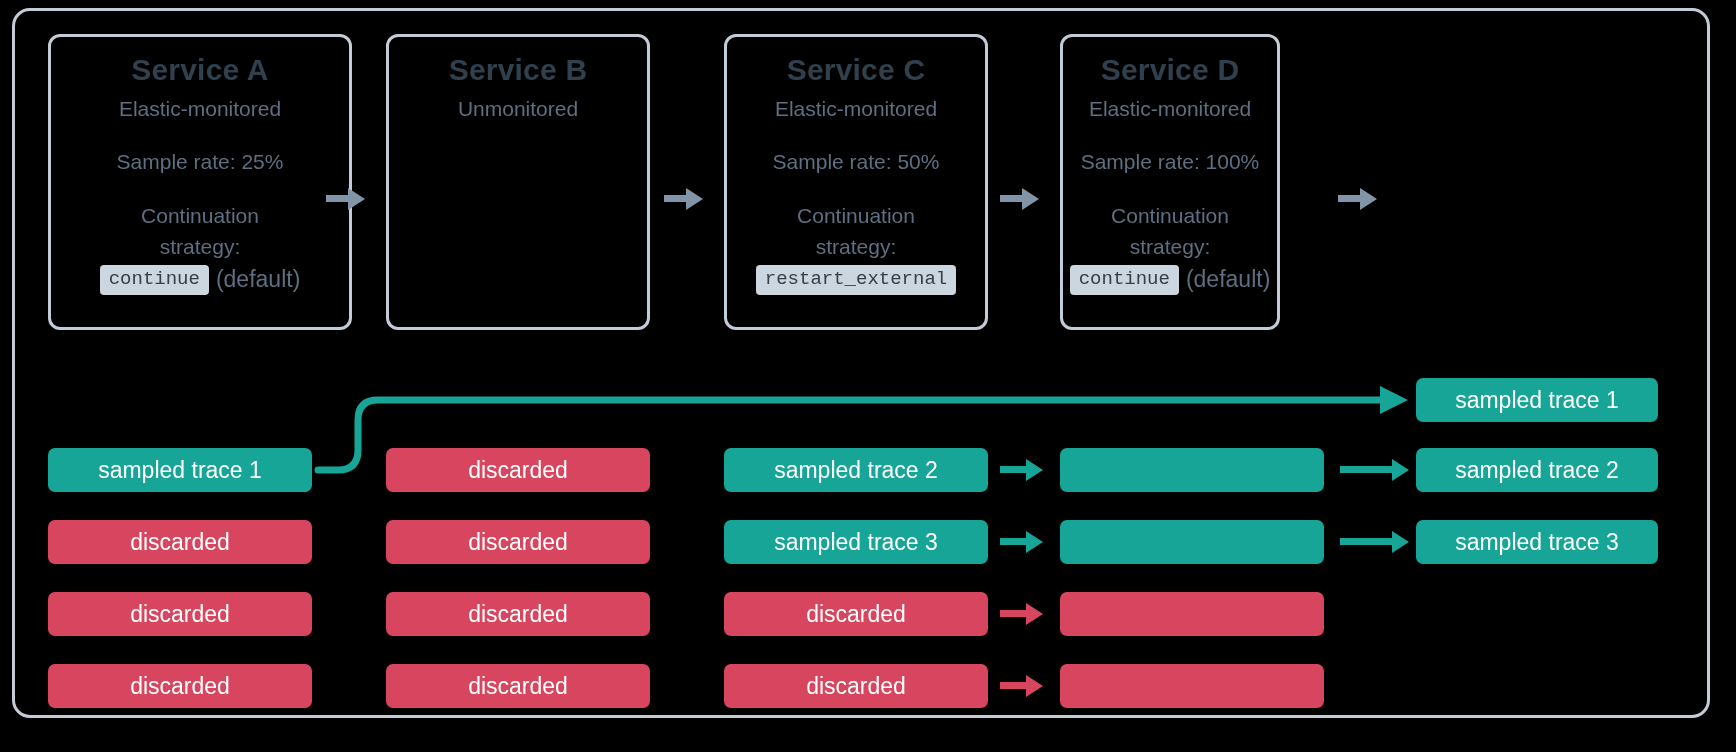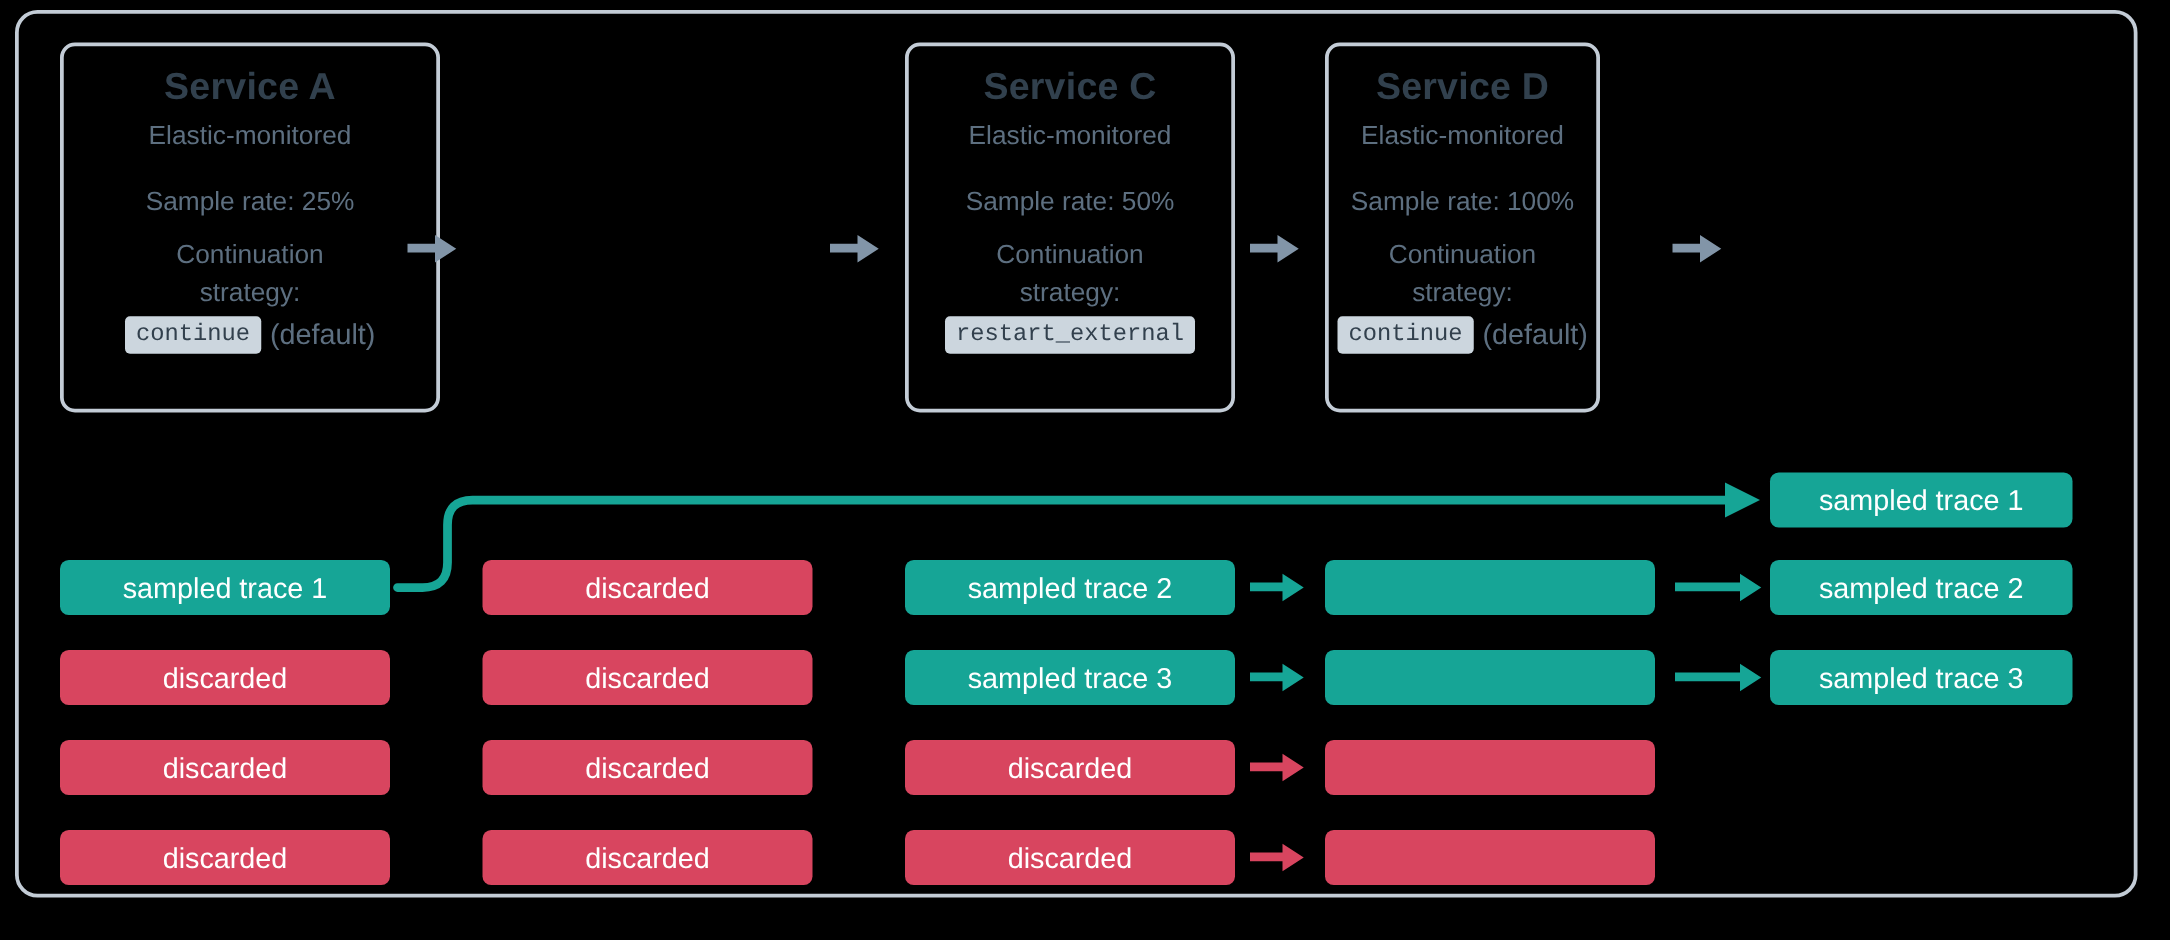--- a/index.html
+++ b/index.html
@@ -26,21 +26,21 @@
     padding-top:14px;
   }
   .svc .title{
     font-size:30px;font-weight:bold;color:#31404d;letter-spacing:.2px;
     line-height:1.25;margin:0 0 6px 0;
   }
   .svc .sub{
     font-size:21px;color:#5d6f80;line-height:1.3;margin:0 0 26px 0;
   }
   .svc .rate{
-    font-size:21px;color:#5d6f80;line-height:1.3;margin:0 0 16px 0;
+    font-size:21px;color:#5d6f80;line-height:1.3;margin:0 0 28px 0;
   }
   .svc .strat-label{
     font-size:21px;color:#5d6f80;line-height:1.28;text-align:center;
     margin:0 0 4px 0;
   }
   .svc .strat-row{
     display:flex;align-items:center;justify-content:center;gap:7px;
     flex-wrap:nowrap;white-space:nowrap;
   }
   .chip{
@@ -91,20 +91,24 @@
     <div class="sub">Elastic-monitored</div>
     <div class="rate">Sample rate: 25%</div>
     <div class="strat-label">Continuation</div>
     <div class="strat-label">strategy:</div>
     <div class="strat-row">
       <span class="chip">continue</span>
       <span class="chip-note">(default)</span>
     </div>
   </div>
 
+  <div class="svc" style="left:386px;width:264px;">
+    <div class="title">Service B</div>
+    <div class="sub">Unmonitored</div>
+  </div>
 
   <div class="svc" style="left:724px;width:264px;">
     <div class="title">Service C</div>
     <div class="sub">Elastic-monitored</div>
     <div class="rate">Sample rate: 50%</div>
     <div class="strat-label">Continuation</div>
     <div class="strat-label">strategy:</div>
     <div class="strat-row">
       <span class="chip">restart_external</span>
     </div>

